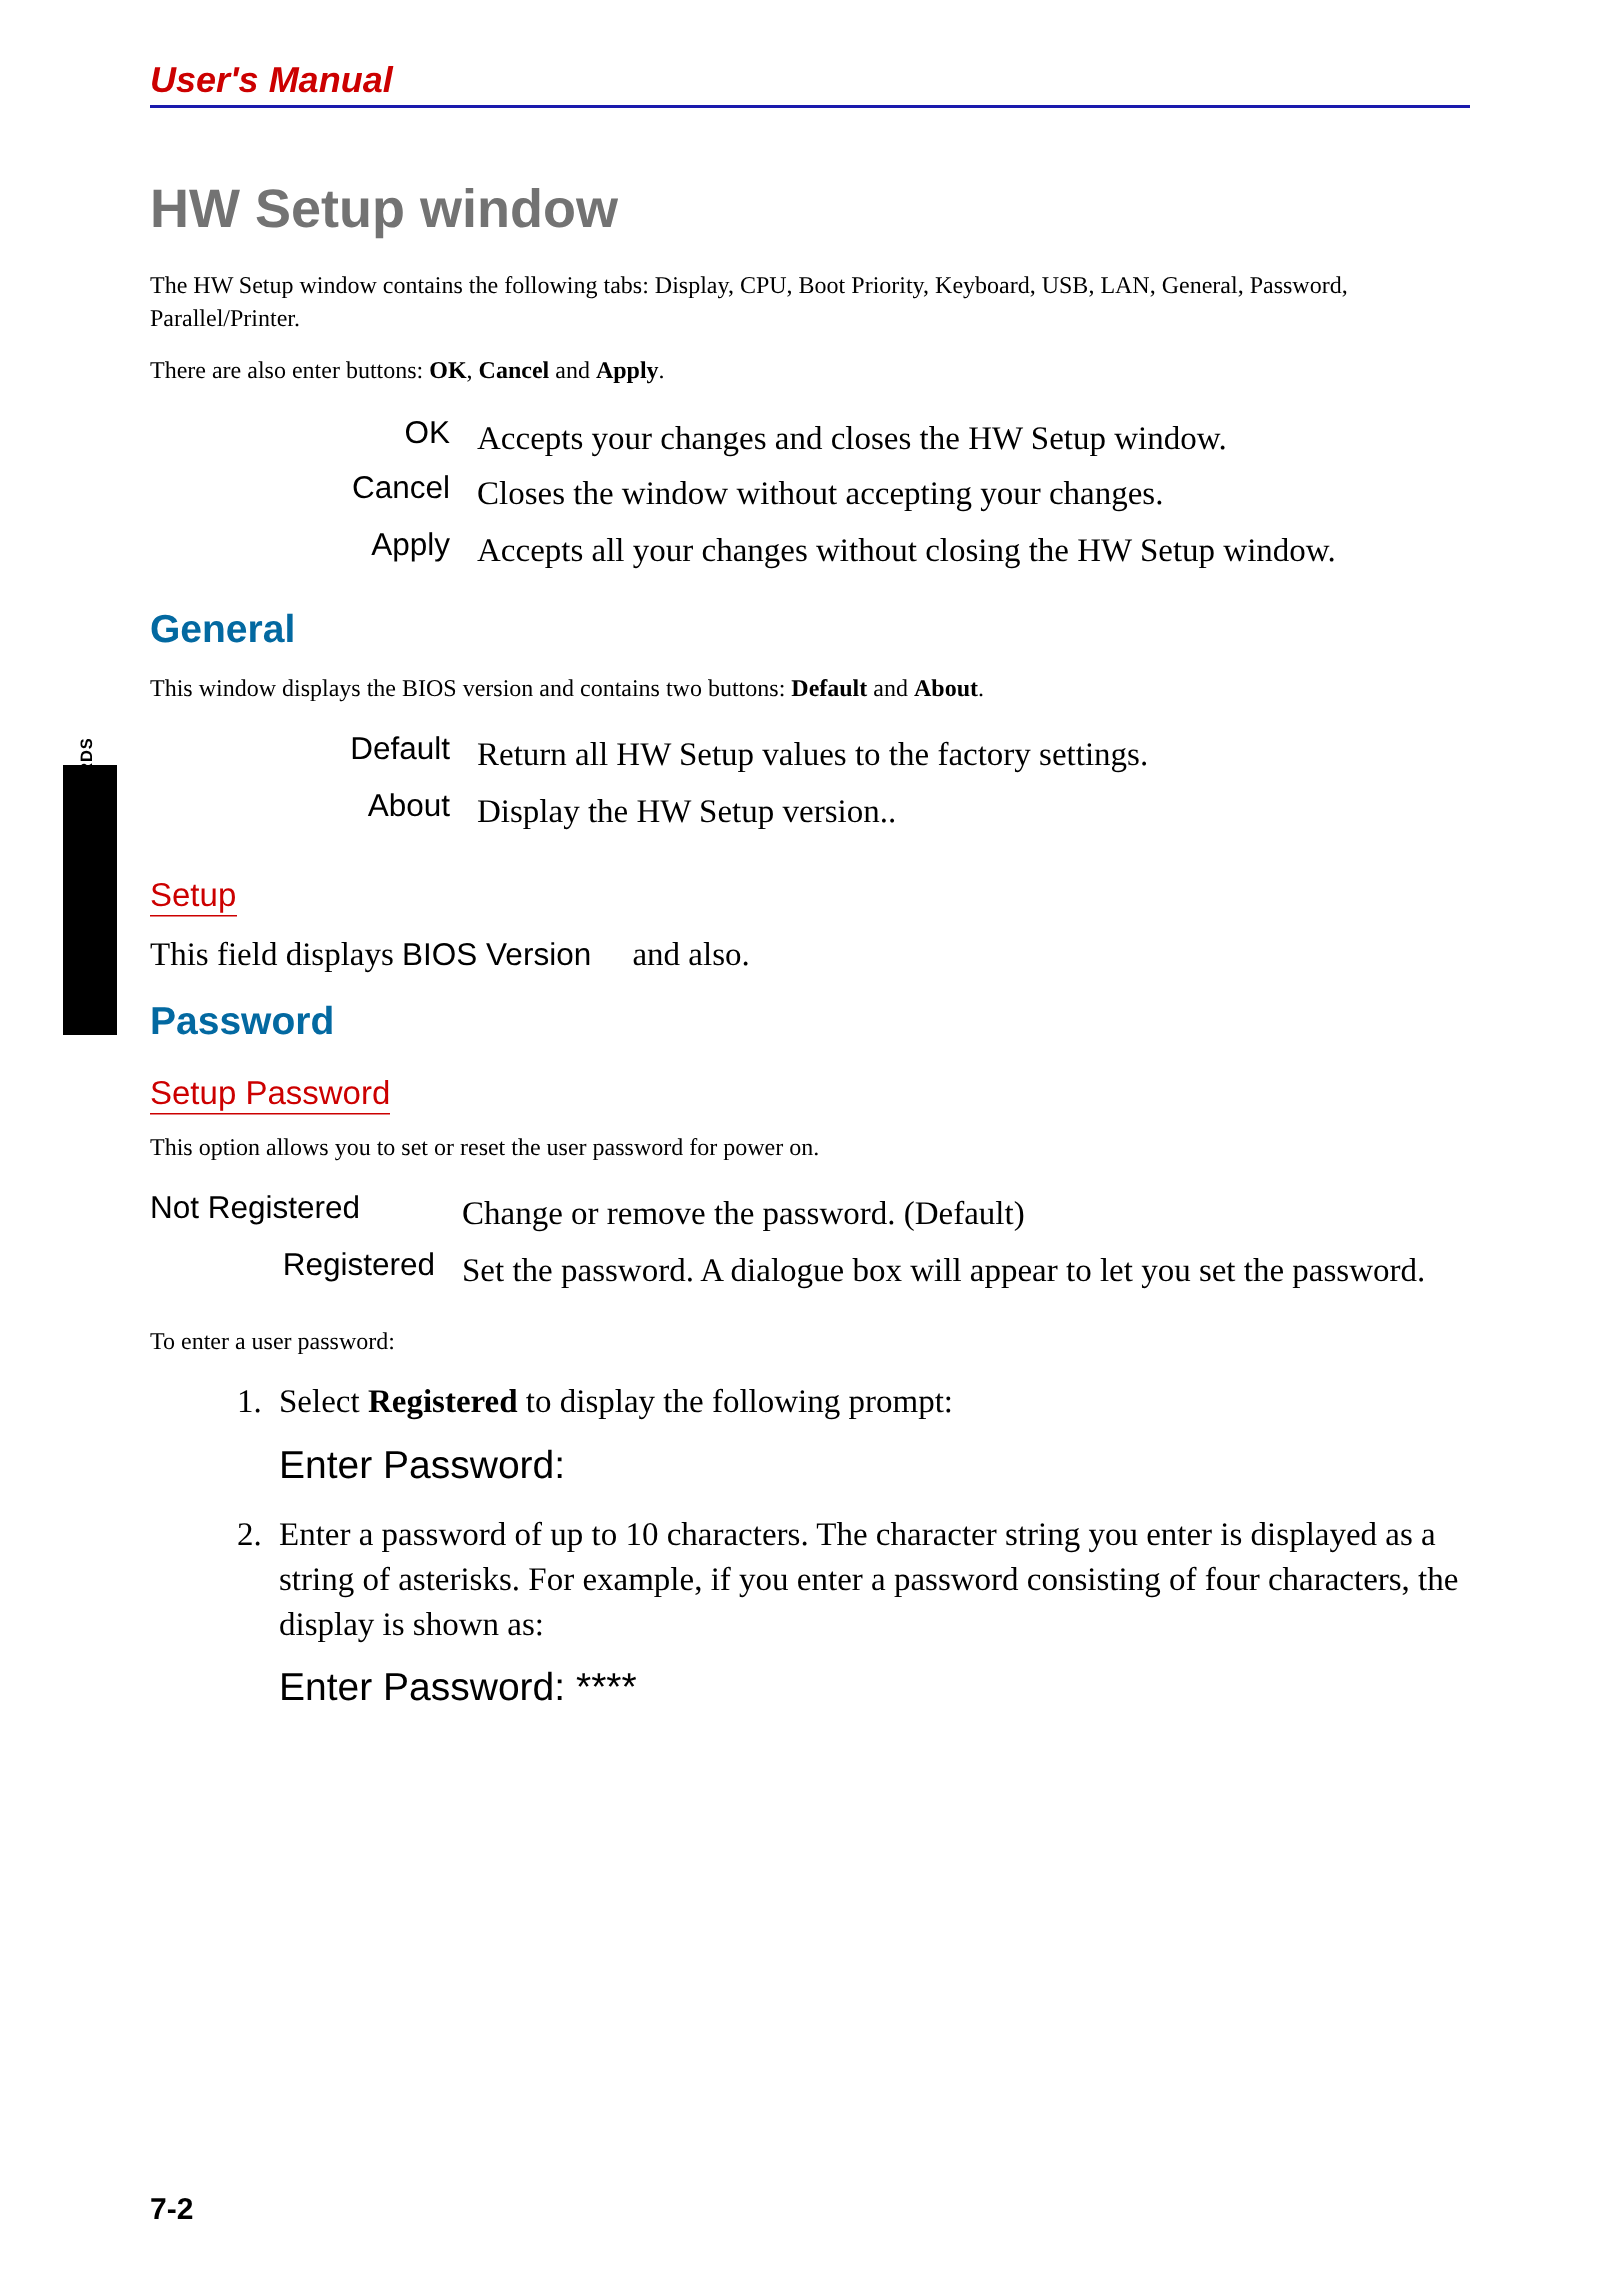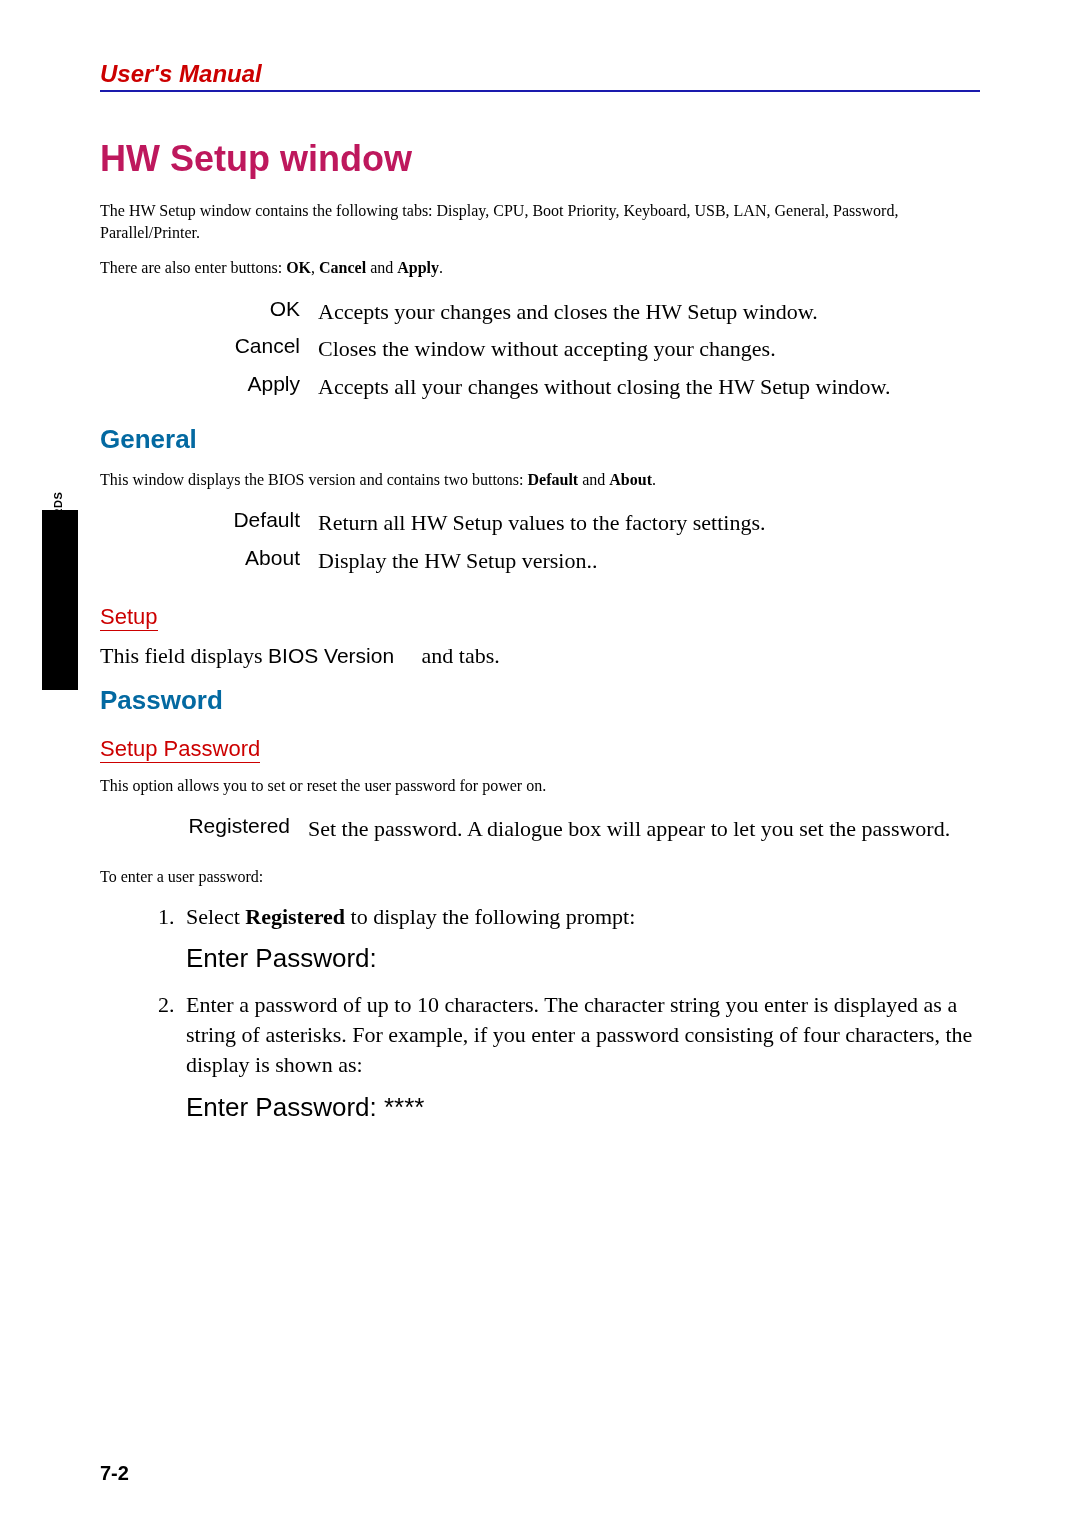--- a/index.html
+++ b/index.html
@@ -6,38 +6,38 @@
     margin: 0;
     padding: 0;
     background: #fff;
     font-family: "Times New Roman", Times, serif;
     color: #000;
     width: 1080px;
     height: 1529px;
     position: relative;
   }
   .page {
-    padding: 60px 100px 50px 100px;
+    padding: 40px 100px 50px 100px;
     box-sizing: border-box;
     position: relative;
     height: 100%;
   }
   .header {
     font-family: Arial, Helvetica, sans-serif;
     color: #c00;
     font-style: italic;
     font-weight: bold;
     font-size: 24px;
     padding-bottom: 2px;
     border-bottom: 2px solid #1a1aad;
     margin-bottom: 46px;
   }
   h1.section-title {
     font-family: Arial, Helvetica, sans-serif;
-    color: #be185d;
+    color: #737373;
     font-weight: bold;
     font-size: 36px;
     margin: 0 0 20px 0;
   }
   p.body {
     font-size: 16px;
     line-height: 1.35;
     margin: 0 0 14px 0;
   }
   .bold { font-weight: bold; }
@@ -173,30 +173,34 @@
     </div>
     <div class="def-row">
       <div class="def-term">About</div>
       <div class="def-desc">Display the HW Setup version..</div>
     </div>
   </div>
 
   <div><span class="sub-underline">Setup</span></div>
 
   <p class="mixed-line">
-    <span>This field displays </span><span class="arialspan">BIOS Version</span>&nbsp;&nbsp;&nbsp;&nbsp;<span> and tabs.</span>
+    <span>This field displays </span><span class="arialspan">BIOS Version</span>&nbsp;&nbsp;&nbsp;&nbsp;<span> and also.</span>
   </p>
 
   <h2 class="sub">Password</h2>
 
   <div><span class="sub-underline">Setup Password</span></div>
 
   <p class="body">This option allows you to set or reset the user password for power on.</p>
 
   <div class="def-table">
+    <div class="def-row">
+      <div class="def-term" style="text-align:left;padding-left:0;width:190px;">Not Registered</div>
+      <div class="def-desc">Change or remove the password. (Default)</div>
+    </div>
     <div class="def-row">
       <div class="def-term" style="text-align:right;width:190px;padding-right:18px;">Registered</div>
       <div class="def-desc">Set the password. A dialogue box will appear to let you set the password.</div>
     </div>
   </div>
 
   <p class="body">To enter a user password:</p>
 
   <ol class="steps">
     <li>

